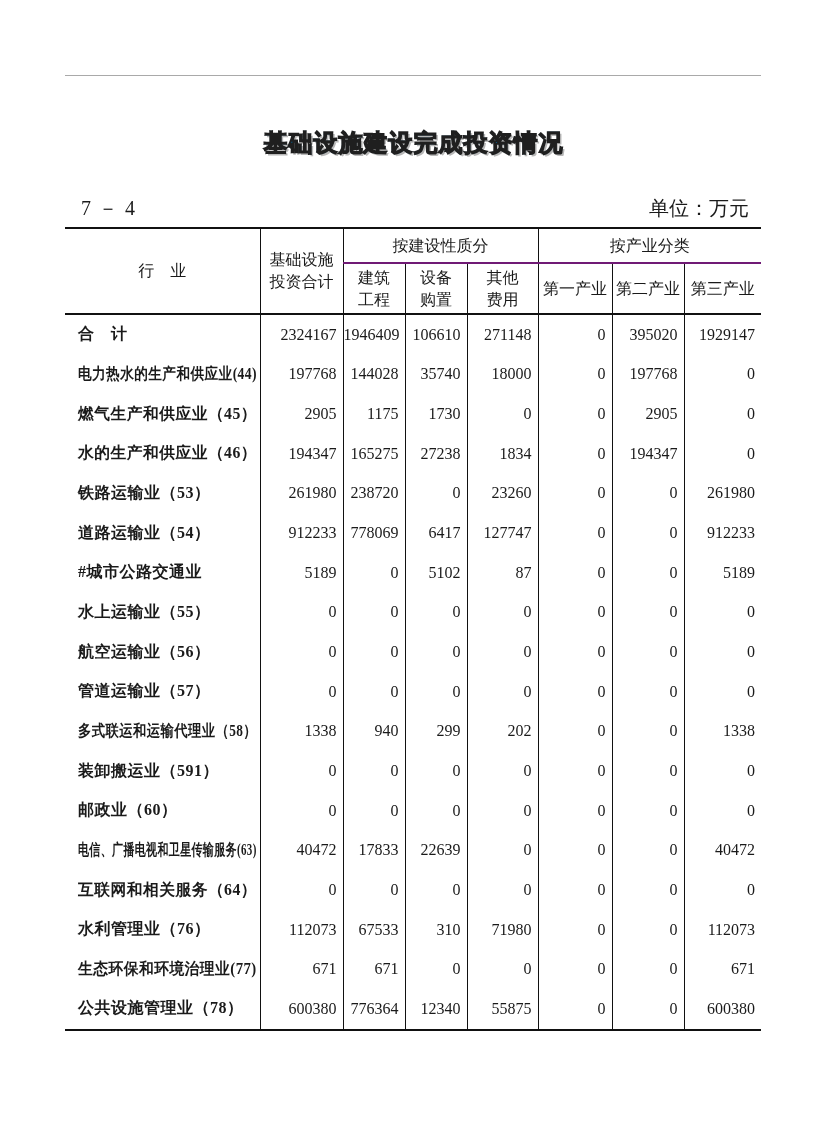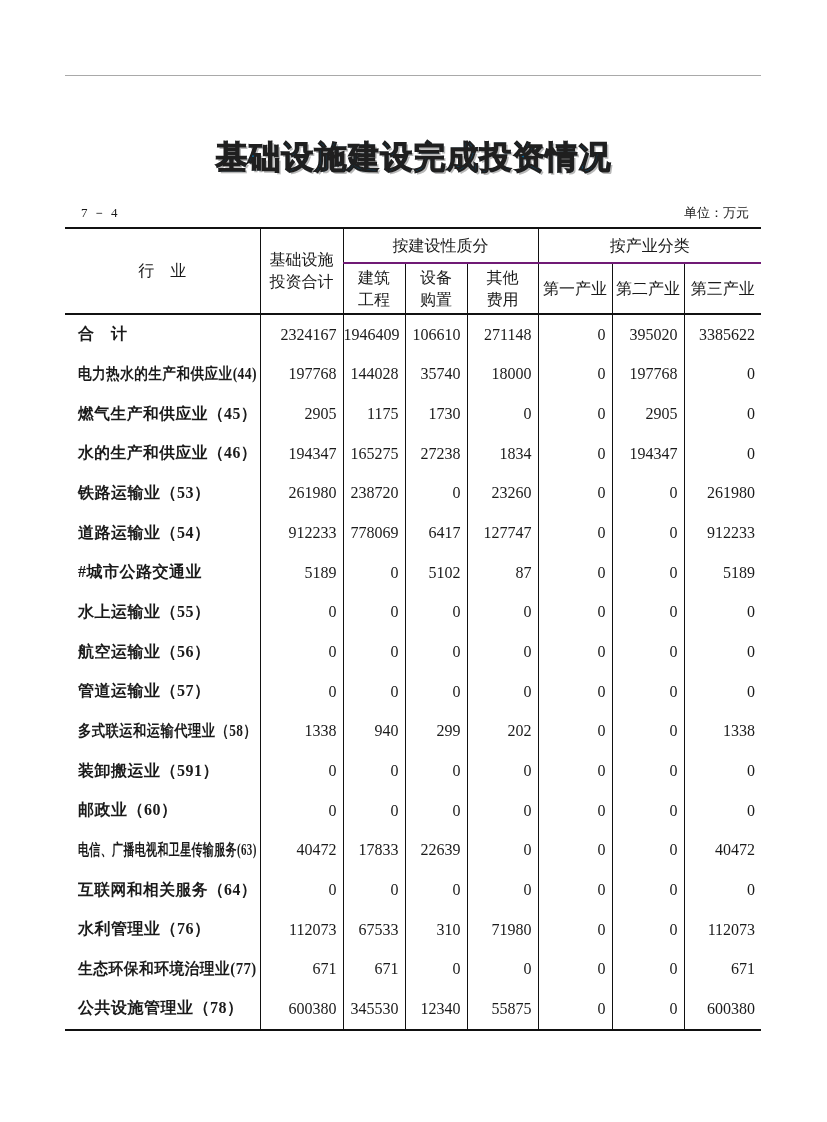--- a/index.html
+++ b/index.html
@@ -22,41 +22,41 @@
     position: absolute;
     left: 65px;
     top: 75px;
     width: 696px;
     height: 1px;
     background: #a9a9a9;
   }
   .title {
     position: absolute;
     left: 0;
-    top: 140px;
+    top: 130px;
     width: 827px;
     text-align: center;
-    font-size: 32px;
+    font-size: 24px;
     font-weight: bold;
     letter-spacing: 1px;
     color: #0369a1;
     -webkit-text-stroke: 1.2px #1f1f1f;
     text-shadow: 2px 2px 0 #b8b8b8;
     line-height: 1.1;
   }
   .meta-line {
     position: absolute;
     left: 65px;
     top: 196px;
     width: 696px;
     height: 28px;
     display: flex;
     justify-content: space-between;
     align-items: flex-end;
-    font-size: 13px;
+    font-size: 20px;
     padding-bottom: 2px;
     box-sizing: border-box;
     gap: 28px;
   }
   .meta-line .table-number { padding-left: 16px; letter-spacing: 1px; }
   .meta-line .unit-label   { padding-right: 12px; }
 
   table.stat-table {
     position: absolute;
     left: 65px;
@@ -154,21 +154,21 @@
     </thead>
     <tbody>
         <tr class="data-row">
       <td class="label-cell br"><span class="fit">合　计</span></td>
       <td class="num br">2324167</td>
       <td class="num br">1946409</td>
       <td class="num br">106610</td>
       <td class="num br">271148</td>
       <td class="num br">0</td>
       <td class="num br">395020</td>
-      <td class="num">3385622</td>
+      <td class="num">1929147</td>
     </tr>
         <tr class="data-row">
       <td class="label-cell br"><span class="fit" style="transform: scaleX(0.852);">电力热水的生产和供应业(44)</span></td>
       <td class="num br">197768</td>
       <td class="num br">144028</td>
       <td class="num br">35740</td>
       <td class="num br">18000</td>
       <td class="num br">0</td>
       <td class="num br">197768</td>
       <td class="num">0</td>
@@ -319,21 +319,21 @@
       <td class="num br">671</td>
       <td class="num br">0</td>
       <td class="num br">0</td>
       <td class="num br">0</td>
       <td class="num br">0</td>
       <td class="num">671</td>
     </tr>
         <tr class="data-row">
       <td class="label-cell br"><span class="fit">公共设施管理业（78）</span></td>
       <td class="num br">600380</td>
-      <td class="num br">345530</td>
+      <td class="num br">776364</td>
       <td class="num br">12340</td>
       <td class="num br">55875</td>
       <td class="num br">0</td>
       <td class="num br">0</td>
       <td class="num">600380</td>
     </tr>
       </tbody>
   </table>
 
 </div>

